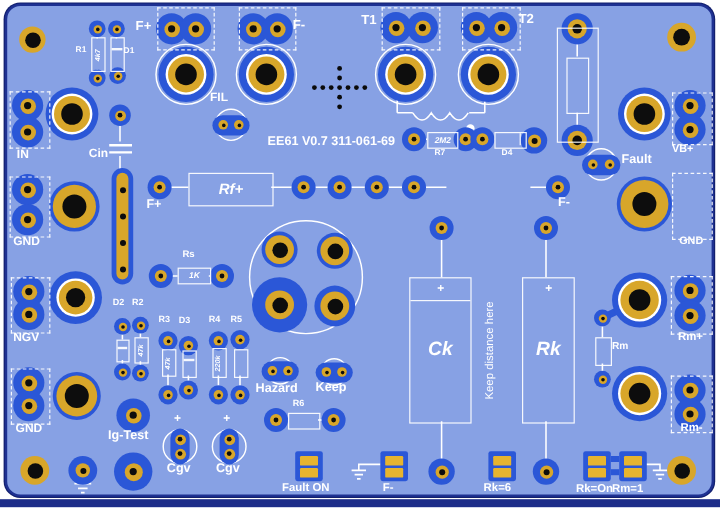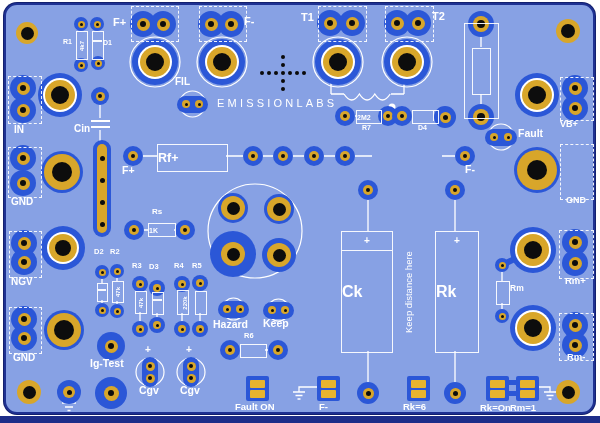--- a/index.html
+++ b/index.html
@@ -6,21 +6,21 @@
   #root{position:relative;width:600px;height:423px;background:#ffffff;overflow:hidden;}
   #board{position:absolute;left:4px;top:3px;width:587px;height:407px;background:#87a1e4;
          border:2px solid #1e3192;border-radius:13px;box-shadow:0 0 0 1px #13206e;z-index:0;}
   #strip{position:absolute;left:0;top:416px;width:600px;height:7px;background:#1d2d89;z-index:0;}
   #silk{position:absolute;left:0;top:0;z-index:1;pointer-events:none;}
   #pads{position:absolute;left:0;top:0;width:600px;height:423px;z-index:2;pointer-events:none;}
   .cc{position:absolute;border-radius:50%;}
   .blob{position:absolute;border-radius:9px;}
   .dash{position:absolute;border:1px dashed rgba(255,255,255,.92);z-index:2;}
   .comp{position:absolute;border:1px solid rgba(255,255,255,.92);z-index:3;
-        display:flex;align-items:center;justify-content:flex-start;color:#fff;}
+        display:flex;align-items:center;justify-content:center;color:#fff;font-style:italic;}
   .lb{position:absolute;color:#ffffff;font-weight:bold;white-space:nowrap;z-index:4;line-height:1;}
   .lbn{font-weight:normal;}
   .vrt{writing-mode:vertical-rl;transform:rotate(180deg);text-align:center;}
   .rot{transform:rotate(-90deg);font-size:6px;font-weight:bold;color:#fff;white-space:nowrap;}
   .bar{position:absolute;background:rgba(255,255,255,.92);}
 </style>
 </head>
 <body>
 
 <div id="root">
@@ -459,21 +459,21 @@
   <span class="lb" style="left:301px;top:12px;font-size:11px">T1</span>
   <span class="lb" style="left:432px;top:11px;font-size:11px">T2</span>
   <span class="lb" style="left:175px;top:77px;font-size:10px">FIL</span>
   <span class="lb" style="left:14px;top:125px;font-size:10px">IN</span>
   <span class="lb" style="left:74px;top:124px;font-size:10px">Cin</span>
   <span class="lb" style="left:11px;top:197px;font-size:10px">GND</span>
   <span class="lb" style="left:11px;top:277px;font-size:10px">NGV</span>
   <span class="lb" style="left:13px;top:353px;font-size:10px">GND</span>
   <span class="lb" style="left:63px;top:38px;font-size:7px">R1</span>
   <span class="lb" style="left:103px;top:39px;font-size:7px">D1</span>
-  <span class="lb lbn" style="left:217px;top:98px;font-size:11px;letter-spacing:3.2px">EMISSIONLABS</span>
+  <span class="lb" style="left:223px;top:113px;font-size:10.5px">EE61 V0.7 311-061-69</span>
   <span class="lb" style="left:362px;top:124px;font-size:7px">R7</span>
   <span class="lb" style="left:418px;top:124px;font-size:7px">D4</span>
   <span class="lb" style="left:518px;top:128px;font-size:10.5px">Fault</span>
   <span class="lb" style="left:560px;top:120px;font-size:9px">VB+</span>
   <span class="lb" style="left:566px;top:196px;font-size:9px">GND</span>
   <span class="lb" style="left:122px;top:165px;font-size:10.5px">F+</span>
   <span class="lb" style="left:465px;top:164px;font-size:10.5px">F-</span>
   <span class="lb" style="left:152px;top:208px;font-size:8px">Rs</span>
   <span class="lb" style="left:94px;top:248px;font-size:7.5px">D2</span>
   <span class="lb" style="left:110px;top:248px;font-size:7.5px">R2</span>

